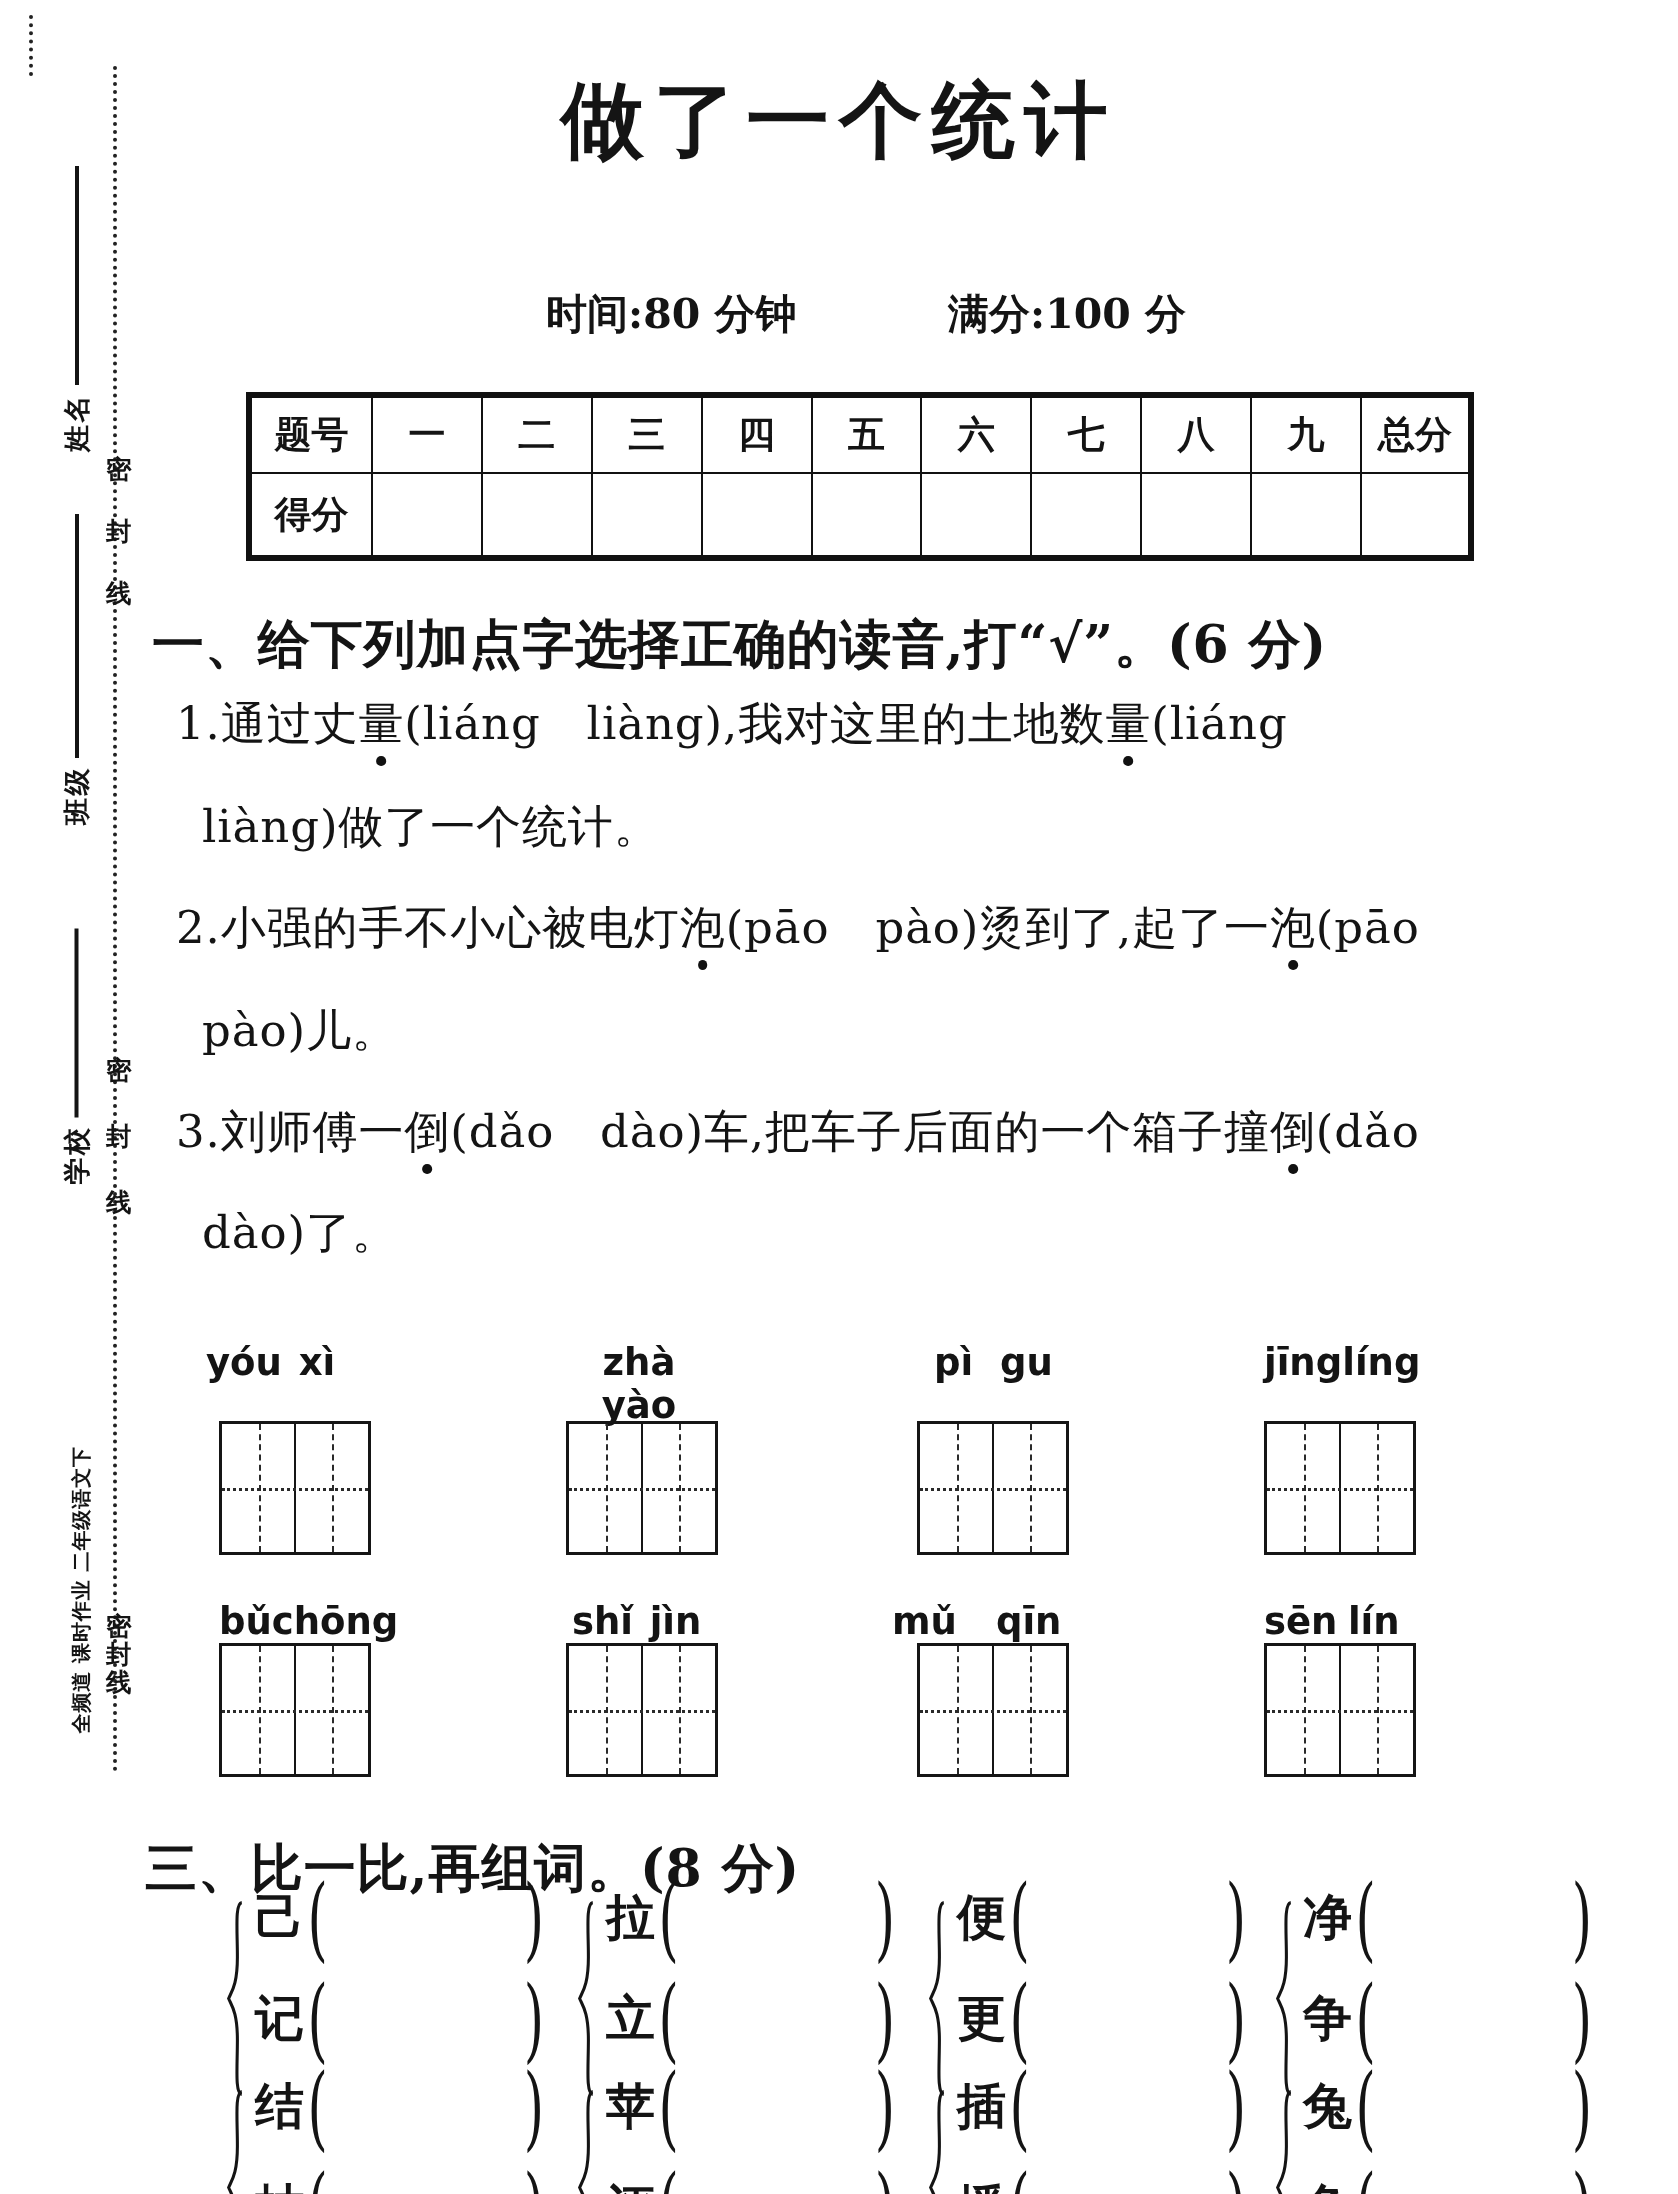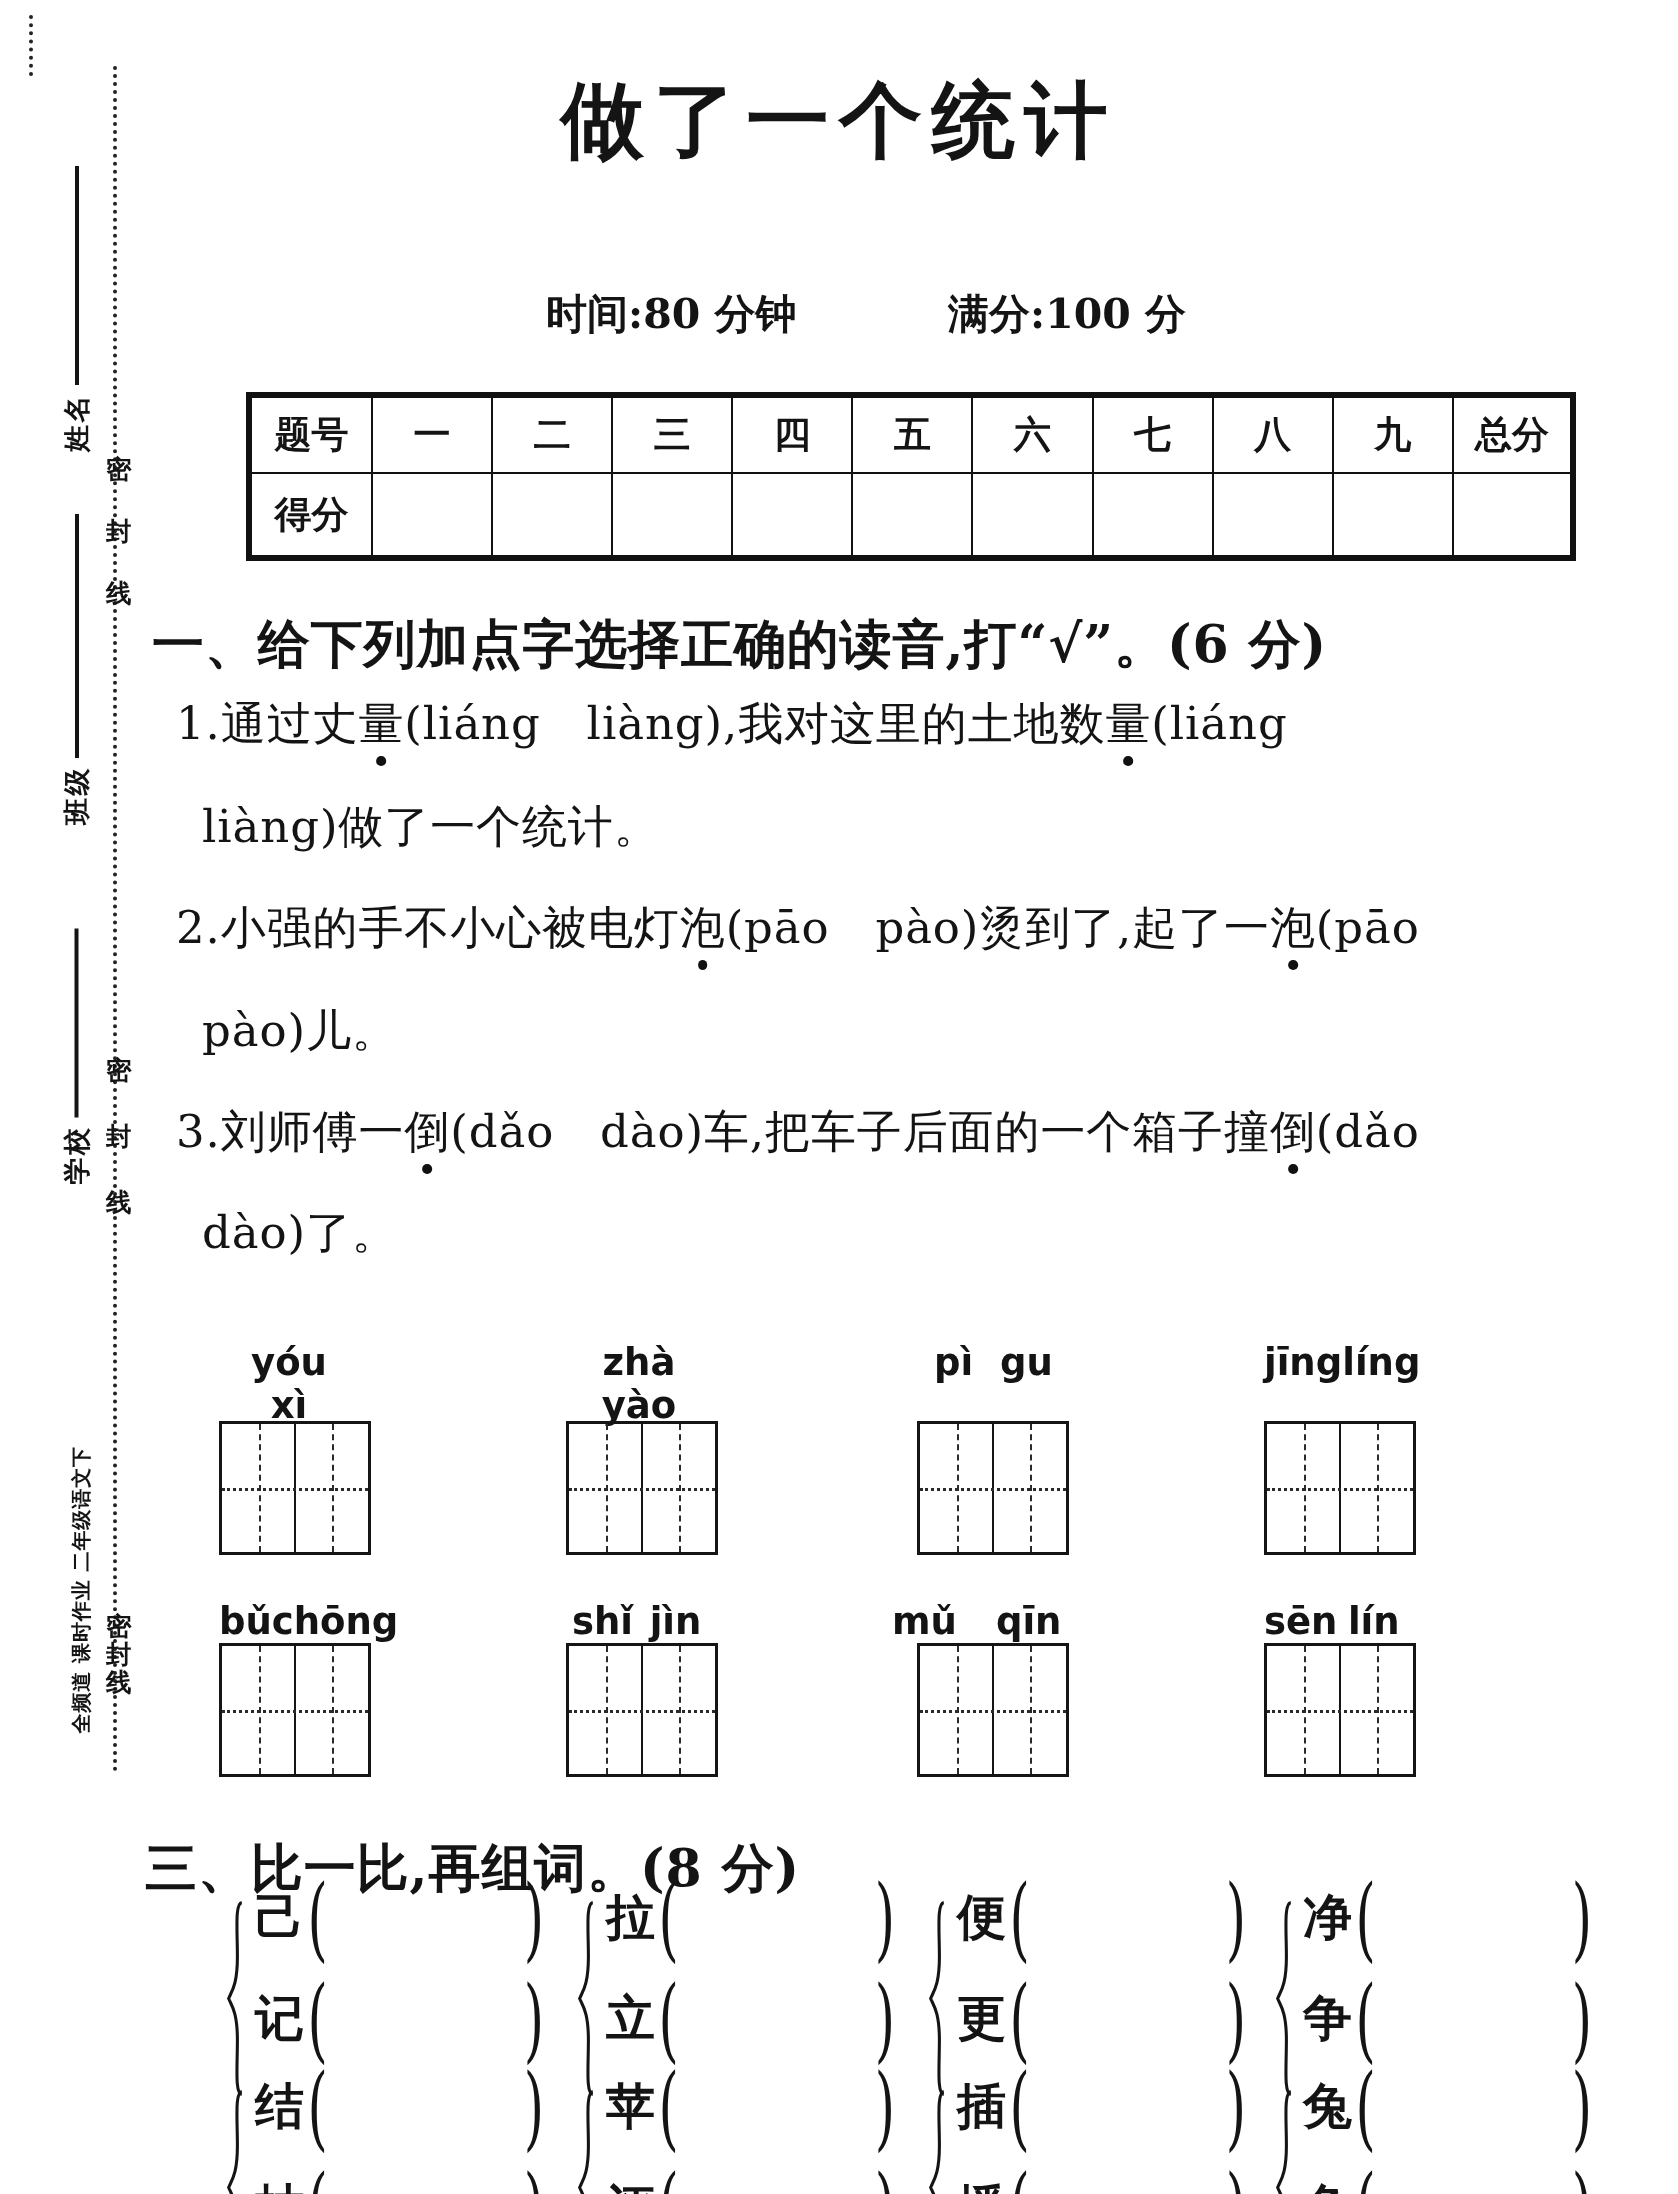--- a/index.html
+++ b/index.html
@@ -27,21 +27,21 @@
   .sealcol{position:absolute; left:106px; display:flex; flex-direction:column; align-items:center;
     font-size:25.5px; font-weight:700; line-height:26px;}
   .sealcol.g1{gap:36px;} .sealcol.g2{gap:40px;} .sealcol.g3{gap:1.8px;}
   
   .title{position:absolute; left:0; top:66px; width:100%; text-align:center;
     font-size:83px; font-weight:900; letter-spacing:9.7px;}
   .meta{position:absolute; top:287px; font-size:41px; font-weight:700; white-space:nowrap;}
   .meta.time{left:546px;} .meta.full{left:948px;}
   
   .score-table{position:absolute; left:246px; top:392px; border-collapse:collapse;
-    table-layout:fixed; width:1330px;}
+    table-layout:fixed; width:1228px;}
   .score-table td{border:2.6px solid #111; text-align:center; font-size:37px; font-weight:600;
     padding:0;}
   .score-table{border:6.6px solid #111;}
   .score-table tr:nth-child(1) td{height:74px;}
   .score-table tr:nth-child(2) td{height:81px;}
   .score-table td.c0{width:119px;}
   
   .h{position:absolute; font-size:52px; font-weight:800; white-space:nowrap; letter-spacing:0.9px;}
   .bodyline{position:absolute; font-size:45px; line-height:1.15; white-space:nowrap; letter-spacing:0.9px;}
   .dotchar{position:relative;}
@@ -154,21 +154,21 @@
     <span>pào)儿。</span>
   </div>
   <div class="bodyline" style="left:176px; top:1106px;">
     <span>3.刘师傅一</span><span class="dotchar">倒</span><span>(dǎo　dào)车,把车子后面的一个箱子撞</span><span class="dotchar">倒</span><span>(dǎo</span>
   </div>
   <div class="bodyline" style="left:202px; top:1207px;">
     <span>dào)了。</span>
   </div>
 
 
-  <div class="pylabels" style="left:216px; top:1341px;flex-direction:column;">
+  <div class="pylabels" style="left:206px; top:1341px;">
     <span>yóu</span>
       <span>xì</span>
   </div>
   <div class="pylabels" style="left:566px; top:1341px;flex-direction:column;">
     <span>zhà</span>
       <span>yào</span>
   </div>
   <div class="pylabels" style="left:917px; top:1341px;">
     <span>pì</span>
       <span>gu</span>

